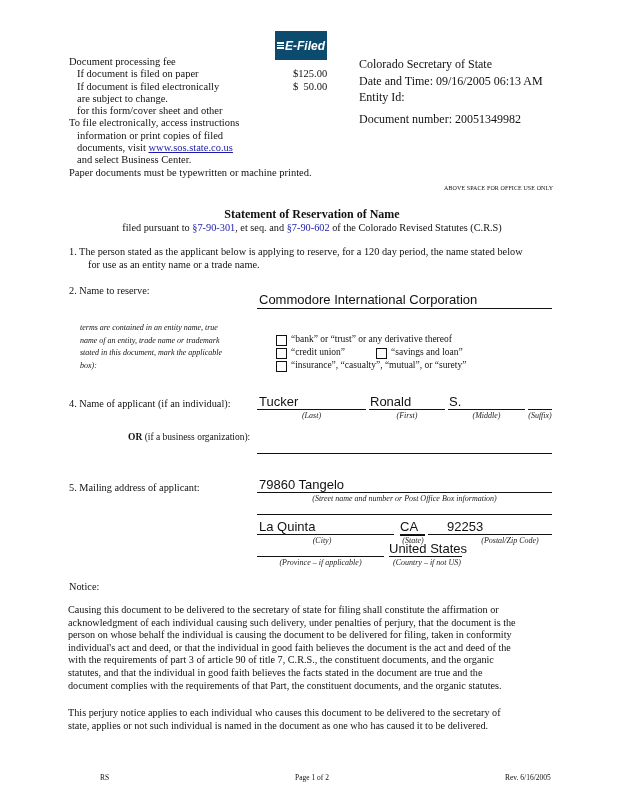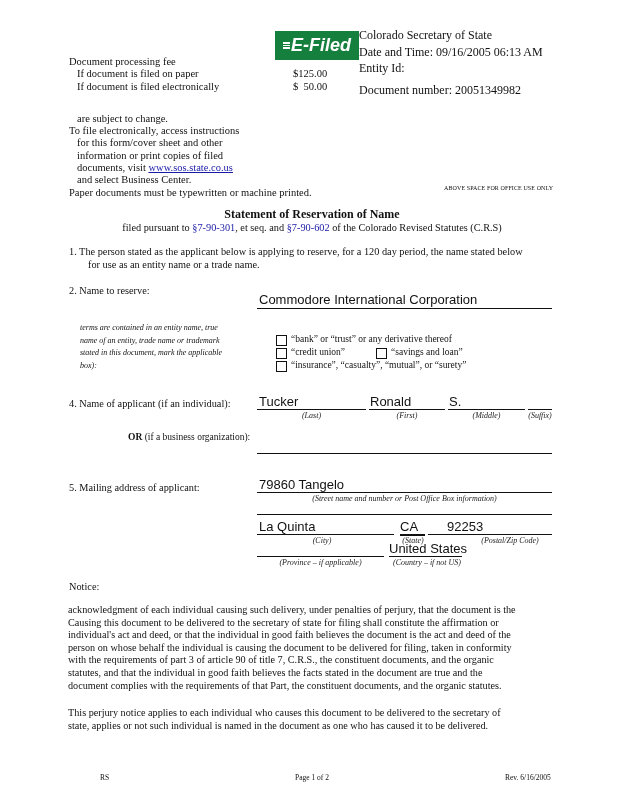--- a/index.html
+++ b/index.html
@@ -3,34 +3,34 @@
   <meta charset="utf-8">
   <style>
     html, body { margin: 0; padding: 0; background: #ffffff; }
     body {
       width: 624px; height: 791px; position: relative; overflow: hidden;
       font-family: "Liberation Serif", "DejaVu Serif", serif;
       color: #111;
     }
     .abs { position: absolute; }
     .s10 { font-size: 10.5px; line-height: 12.3px; }
-    .s12 { font-size: 12px; line-height: 17px; }
+    .s12 { font-size: 12px; line-height: 17px; margin-top: 29px; }
     .ital { font-style: italic; }
     .link { color: #1a1aa8; }
     .ul { text-decoration: underline; }
     .line { position: absolute; height: 1px; background: #111; }
     .cap { position: absolute; font-style: italic; font-size: 8px; color: #222; text-align: center; }
     .fill { position: absolute; font-family: "Liberation Sans", "DejaVu Sans", sans-serif; font-size: 13px; color: #111; white-space: nowrap; }
     .cb { position: absolute; width: 9px; height: 9px; border: 1px solid #111; background: #fff; }
     .cbl { position: absolute; font-size: 9.5px; white-space: nowrap; }
     .efiled {
-      position: absolute; left: 275px; top: 31px; width: 84px; height: 29px;
-      background: #15803d; color: #fff;
+      position: absolute; left: 275px; top: 31px; width: 52px; height: 29px;
+      background: #0c4a6e; color: #fff;
       font-family: "Liberation Sans", "DejaVu Sans", sans-serif;
-      font-weight: bold; font-style: italic; font-size: 18px;
+      font-weight: bold; font-style: italic; font-size: 12px;
       display: flex; align-items: center; justify-content: center;
     }
     .efiled .bars { display: inline-block; width: 7px; margin-right: 1px; }
     .efiled .bars i { display: block; height: 1.5px; background: #fff; margin: 1.2px 0; }
     .foot { position: absolute; font-size: 7.5px; top: 773px; }
     .para { position: absolute; left: 68px; width: 500px; font-size: 10.2px; line-height: 12.6px; }
   </style>
 </head>
 <body>
 
@@ -53,23 +53,23 @@
 <div class="abs s10" style="left:69px; top:56px; width:270px;">
   <div>Document processing fee</div>
   <div style="padding-left:8px; position:relative;">
     <span>If document is filed on paper</span>
     <span class="abs" style="left:224px; top:0;">$125.00</span>
   </div>
   <div style="padding-left:8px; position:relative;">
     <span>If document is filed electronically</span>
     <span class="abs" style="left:224px; top:0; white-space:pre;">$  50.00</span>
   </div>
-  <div style="padding-left:8px;margin-top:20px;">are subject to change.</div>
+  <div style="padding-left:8px;">are subject to change.</div>
+  <div style="padding-left:8px;">for this form/cover sheet and other</div>
   <div>To file electronically, access instructions</div>
-  <div style="padding-left:8px;">for this form/cover sheet and other</div>
   <div style="padding-left:8px;">information or print copies of filed</div>
   <div style="padding-left:8px;">
     <span style="white-space:pre;">documents, visit </span><span class="link ul">www.sos.state.co.us</span>
   </div>
   <div style="padding-left:8px;">and select Business Center.</div>
   <div>Paper documents must be typewritten or machine printed.</div>
 </div>
 
 <div class="abs" style="left:444px; top:185px; font-size:6px; letter-spacing:0.1px;">ABOVE SPACE FOR OFFICE USE ONLY</div>
 
@@ -134,24 +134,24 @@
 <div class="cap" style="left:465px; width:90px; top:536px;">(Postal/Zip Code)</div>
 
 <div class="fill" style="left:389px; top:541px;">United States</div>
 <div class="line" style="left:257px; top:556px; width:127px;"></div>
 <div class="line" style="left:389px; top:556px; width:73px;"></div>
 <div class="cap" style="left:257px; width:127px; top:558px;">(Province – if applicable)</div>
 <div class="cap" style="left:382px; width:90px; top:558px;">(Country – if not US)</div>
 
 <div class="abs" style="left:69px; top:581px; font-size:10.3px;">Notice:</div>
 <div class="para" style="top:604px;">
+  <div>Causing this document to be delivered to the secretary of state for filing shall constitute the affirmation or</div>
   <div>acknowledgment of each individual causing such delivery, under penalties of perjury, that the document is the</div>
-  <div>Causing this document to be delivered to the secretary of state for filing shall constitute the affirmation or</div>
+  <div>person on whose behalf the individual is causing the document to be delivered for filing, taken in conformity</div>
   <div>individual's act and deed, or that the individual in good faith believes the document is the act and deed of the</div>
-  <div>person on whose behalf the individual is causing the document to be delivered for filing, taken in conformity</div>
   <div>with the requirements of part 3 of article 90 of title 7, C.R.S., the constituent documents, and the organic</div>
   <div>statutes, and that the individual in good faith believes the facts stated in the document are true and the</div>
   <div>document complies with the requirements of that Part, the constituent documents, and the organic statutes.</div>
 </div>
 <div class="para" style="top:707px;">
   <div>This perjury notice applies to each individual who causes this document to be delivered to the secretary of</div>
   <div>state, applies or not such individual is named in the document as one who has caused it to be delivered.</div>
 </div>
 
 <div class="foot" style="left:69px;padding-left:31px;">RS</div>

